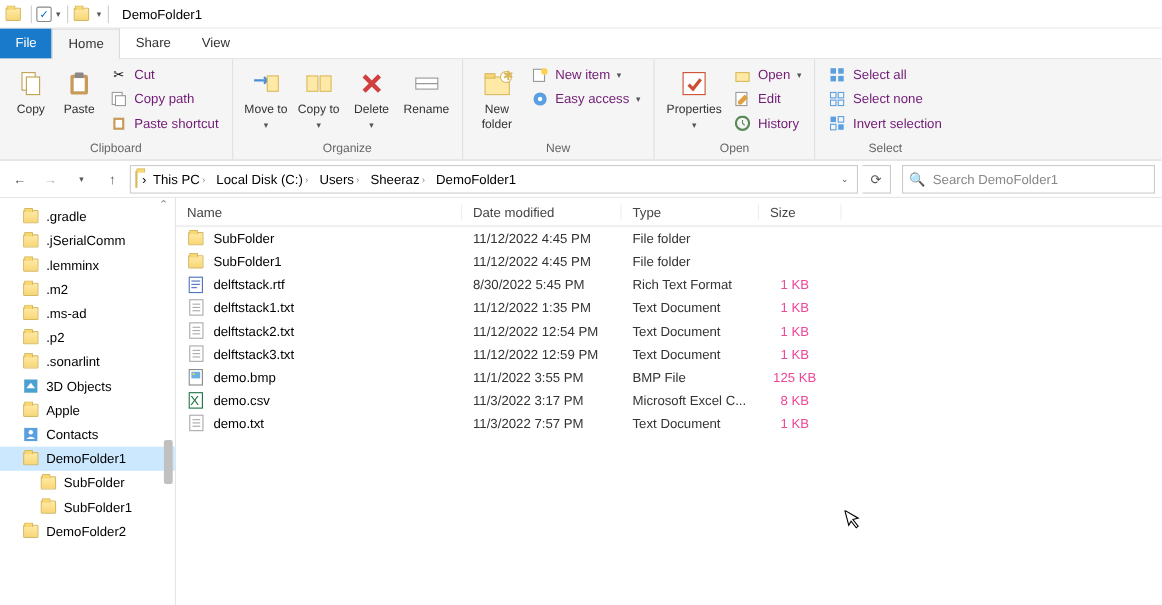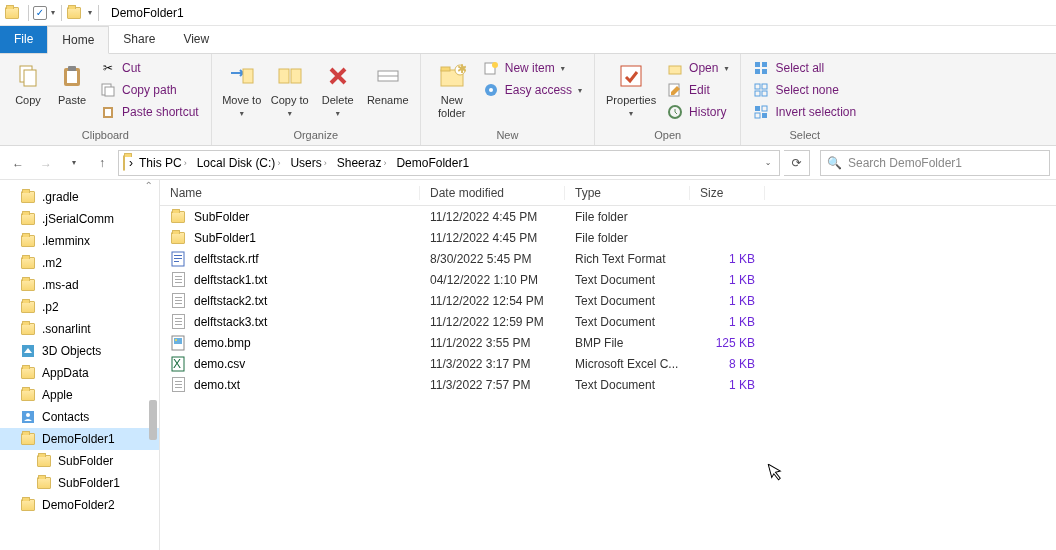--- a/index.html
+++ b/index.html
@@ -61,21 +61,21 @@
 .col { padding:0 10px; border-right:1px solid #eee; }
 .col.name { width:260px; }
 .col.date { width:145px; }
 .col.type { width:125px; }
 .col.size { width:75px; text-align:left; }
 .rows { flex:1; }
 .row { display:flex; align-items:center; height:21px; }
 .row .c-name { width:260px; display:flex; align-items:center; gap:8px; padding-left:10px; }
 .row .c-date { width:145px; padding-left:10px; color:#333; }
 .row .c-type { width:125px; padding-left:10px; color:#333; white-space:nowrap; overflow:hidden; text-overflow:ellipsis; }
-.row .c-size { width:75px; text-align:right; padding-right:10px; color:#6d28d9; }
+.row .c-size { width:75px; text-align:center; padding-right:10px; color:#ec4899; }
 
 .file-ico { width:16px; height:16px; display:inline-flex; align-items:center; justify-content:center; }
 .txt-ico { width:13px; height:15px; border:1px solid #aaa; background:#fff; position:relative; }
 .txt-ico::after { content:""; position:absolute; top:3px; left:2px; right:2px; height:1px; background:#aaa; box-shadow:0 3px 0 #aaa, 0 6px 0 #aaa; }
 
 
 .pin-ico{position:relative;width:18px;height:24px;}
 .pin-ico::before{content:"";position:absolute;left:5px;top:0;width:8px;height:14px;background:#7a7a7a;border-radius:2px;}
 .pin-ico::after{content:"";position:absolute;left:8px;top:14px;width:2px;height:10px;background:#7a7a7a;}
 
@@ -421,26 +421,20 @@
             <rect x="2" y="2" width="12" height="12" fill="#4aa0d0"></rect>
             <path d="M4 10 L8 5 L12 10 Z" fill="#fff"></path>
           </svg>
         </span>
         <span>3D Objects</span>
       </div>
       <div class="tree-item">
         <span class="file-ico">
           <span class="folder-icon-sm"></span>
         </span>
-        <span>AppData</span>
-      </div>
-      <div class="tree-item">
-        <span class="file-ico">
-          <span class="folder-icon-sm"></span>
-        </span>
         <span>Apple</span>
       </div>
       <div class="tree-item">
         <span class="file-ico">
           <svg width="16" height="16">
             <rect x="2" y="2" width="12" height="12" fill="#5aa0e0"></rect>
             <circle cx="8" cy="6" r="2" fill="#fff"></circle>
             <path d="M4 12 Q8 8 12 12" fill="#fff"></path>
           </svg>
         </span>
@@ -519,21 +513,21 @@
           <div class="c-type">Rich Text Format</div>
           <div class="c-size">1 KB</div>
         </div>
         <div class="row">
           <div class="c-name">
             <span class="file-ico">
               <span class="txt-ico"></span>
             </span>
             <span>delftstack1.txt</span>
           </div>
-          <div class="c-date">04/12/2022 1:10 PM</div>
+          <div class="c-date">11/12/2022 1:35 PM</div>
           <div class="c-type">Text Document</div>
           <div class="c-size">1 KB</div>
         </div>
         <div class="row">
           <div class="c-name">
             <span class="file-ico">
               <span class="txt-ico"></span>
             </span>
             <span>delftstack2.txt</span>
           </div>

